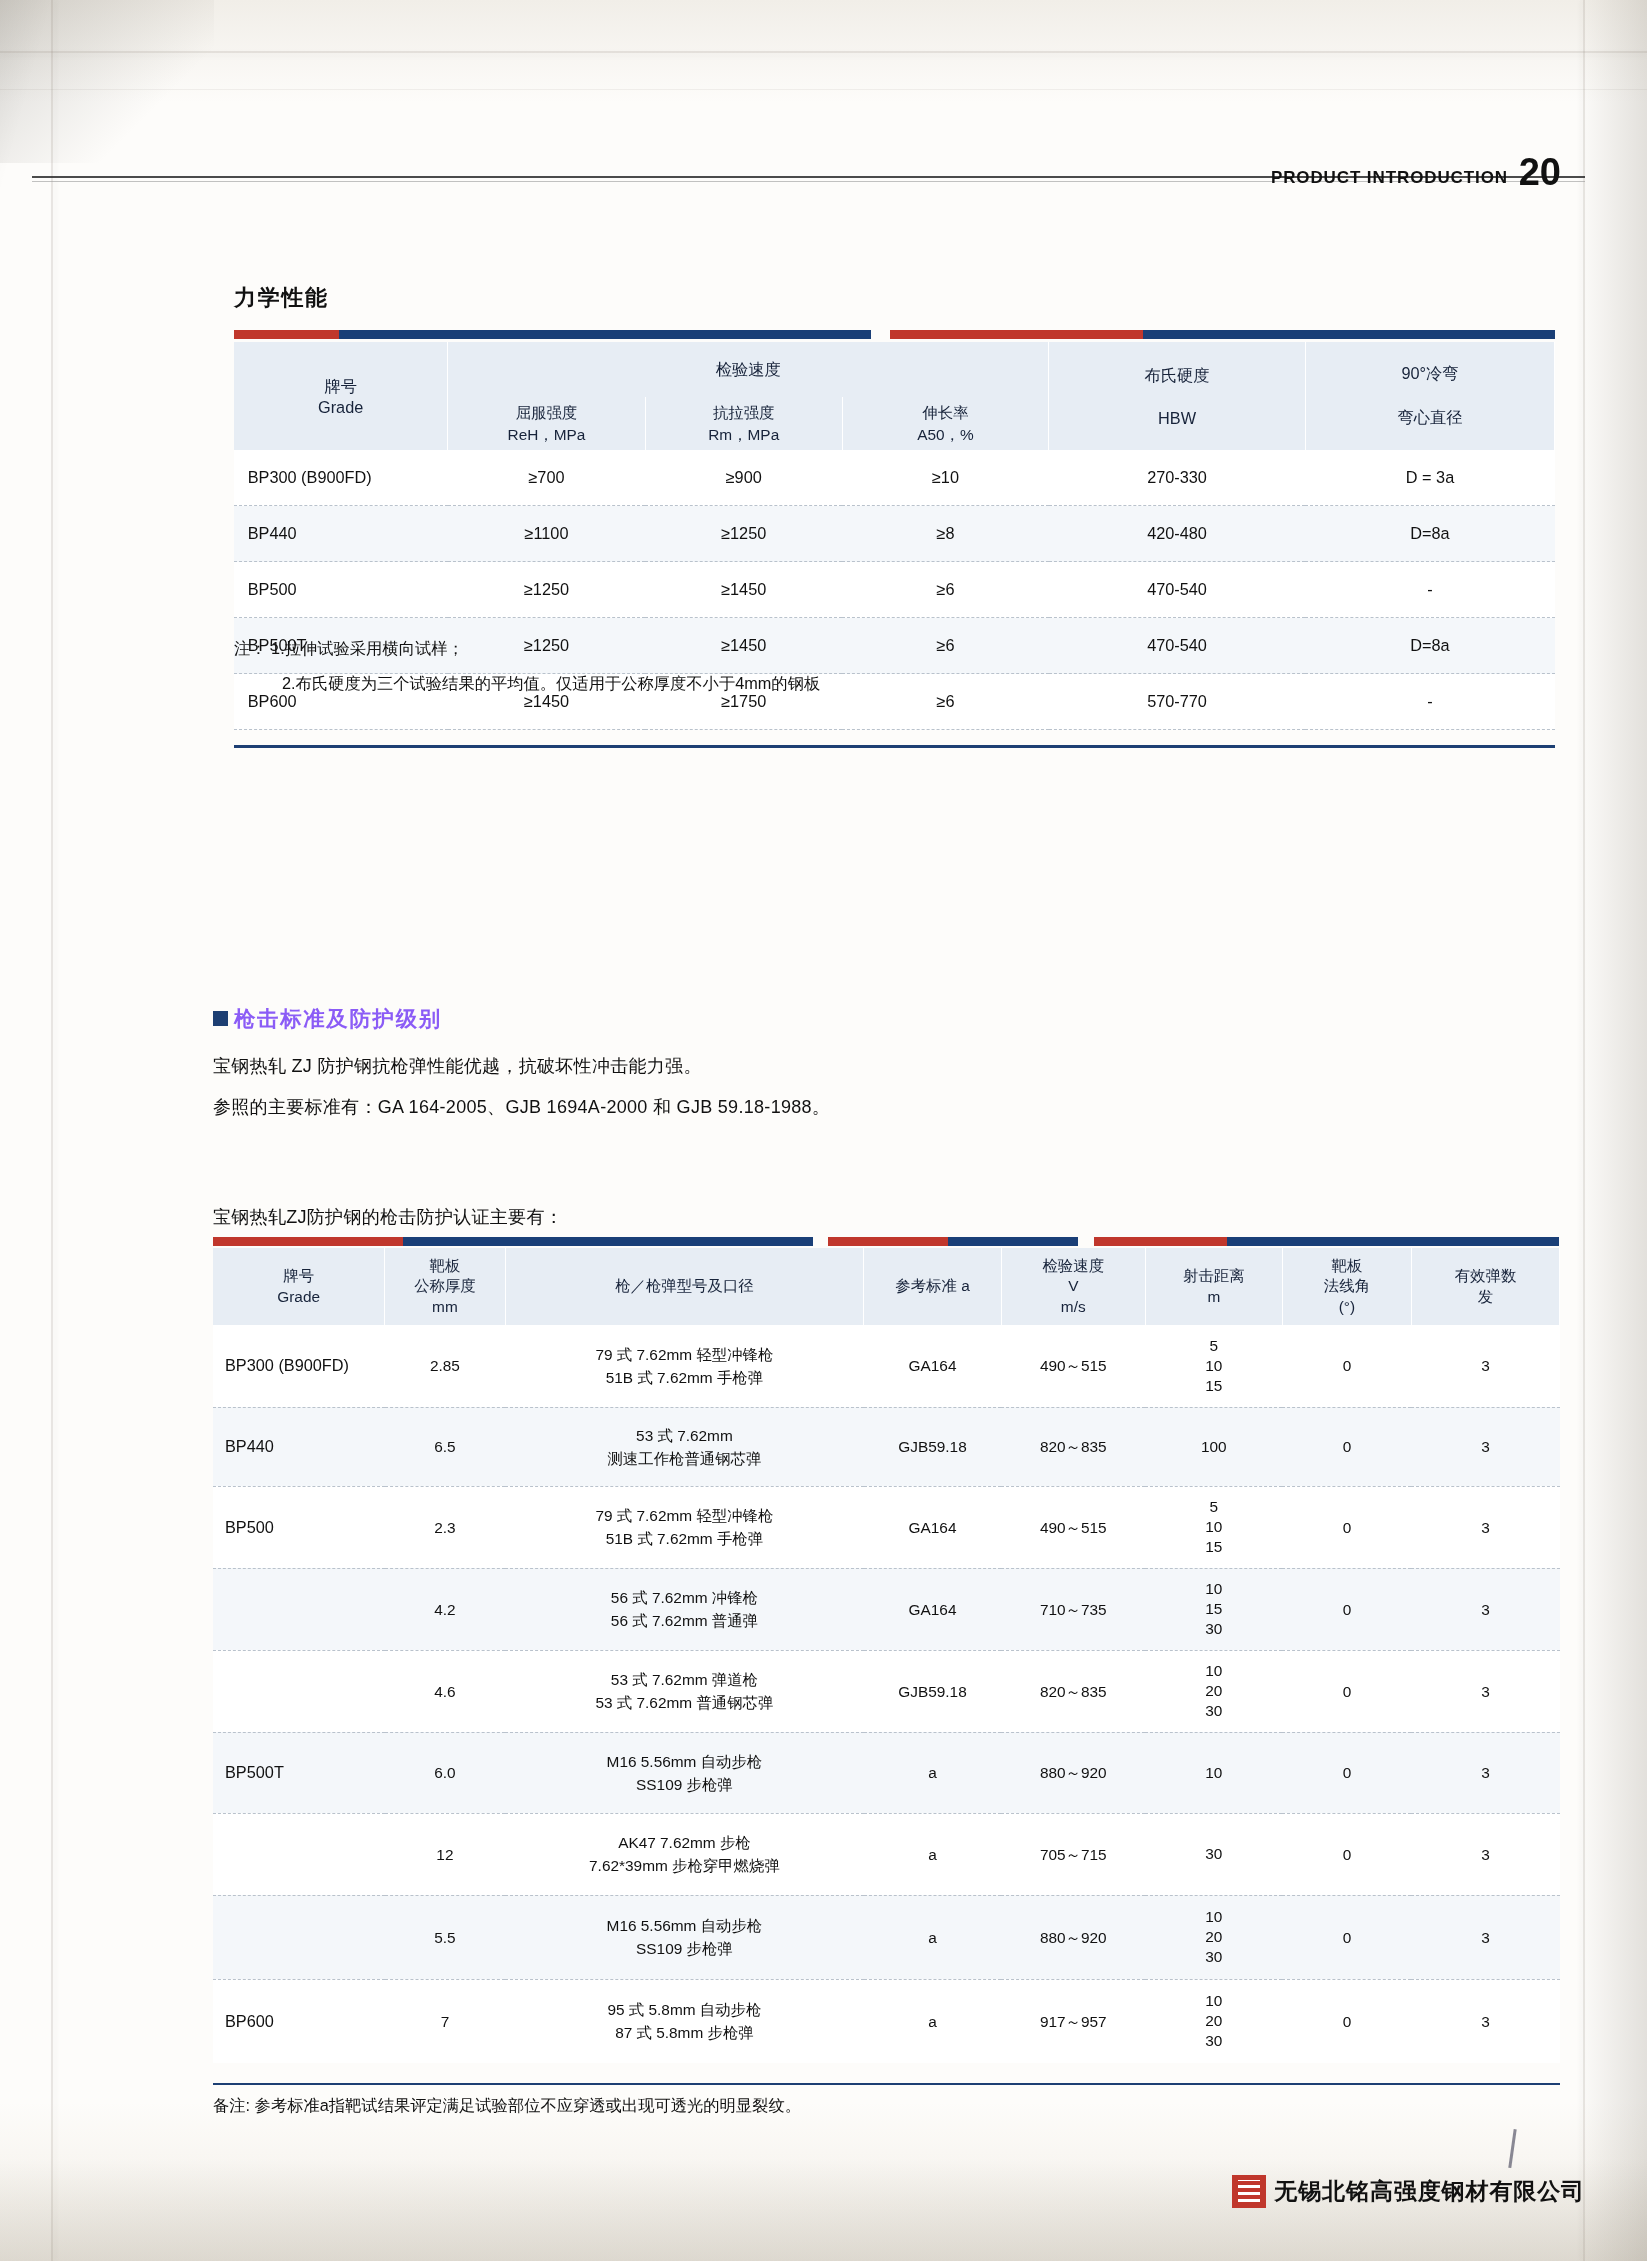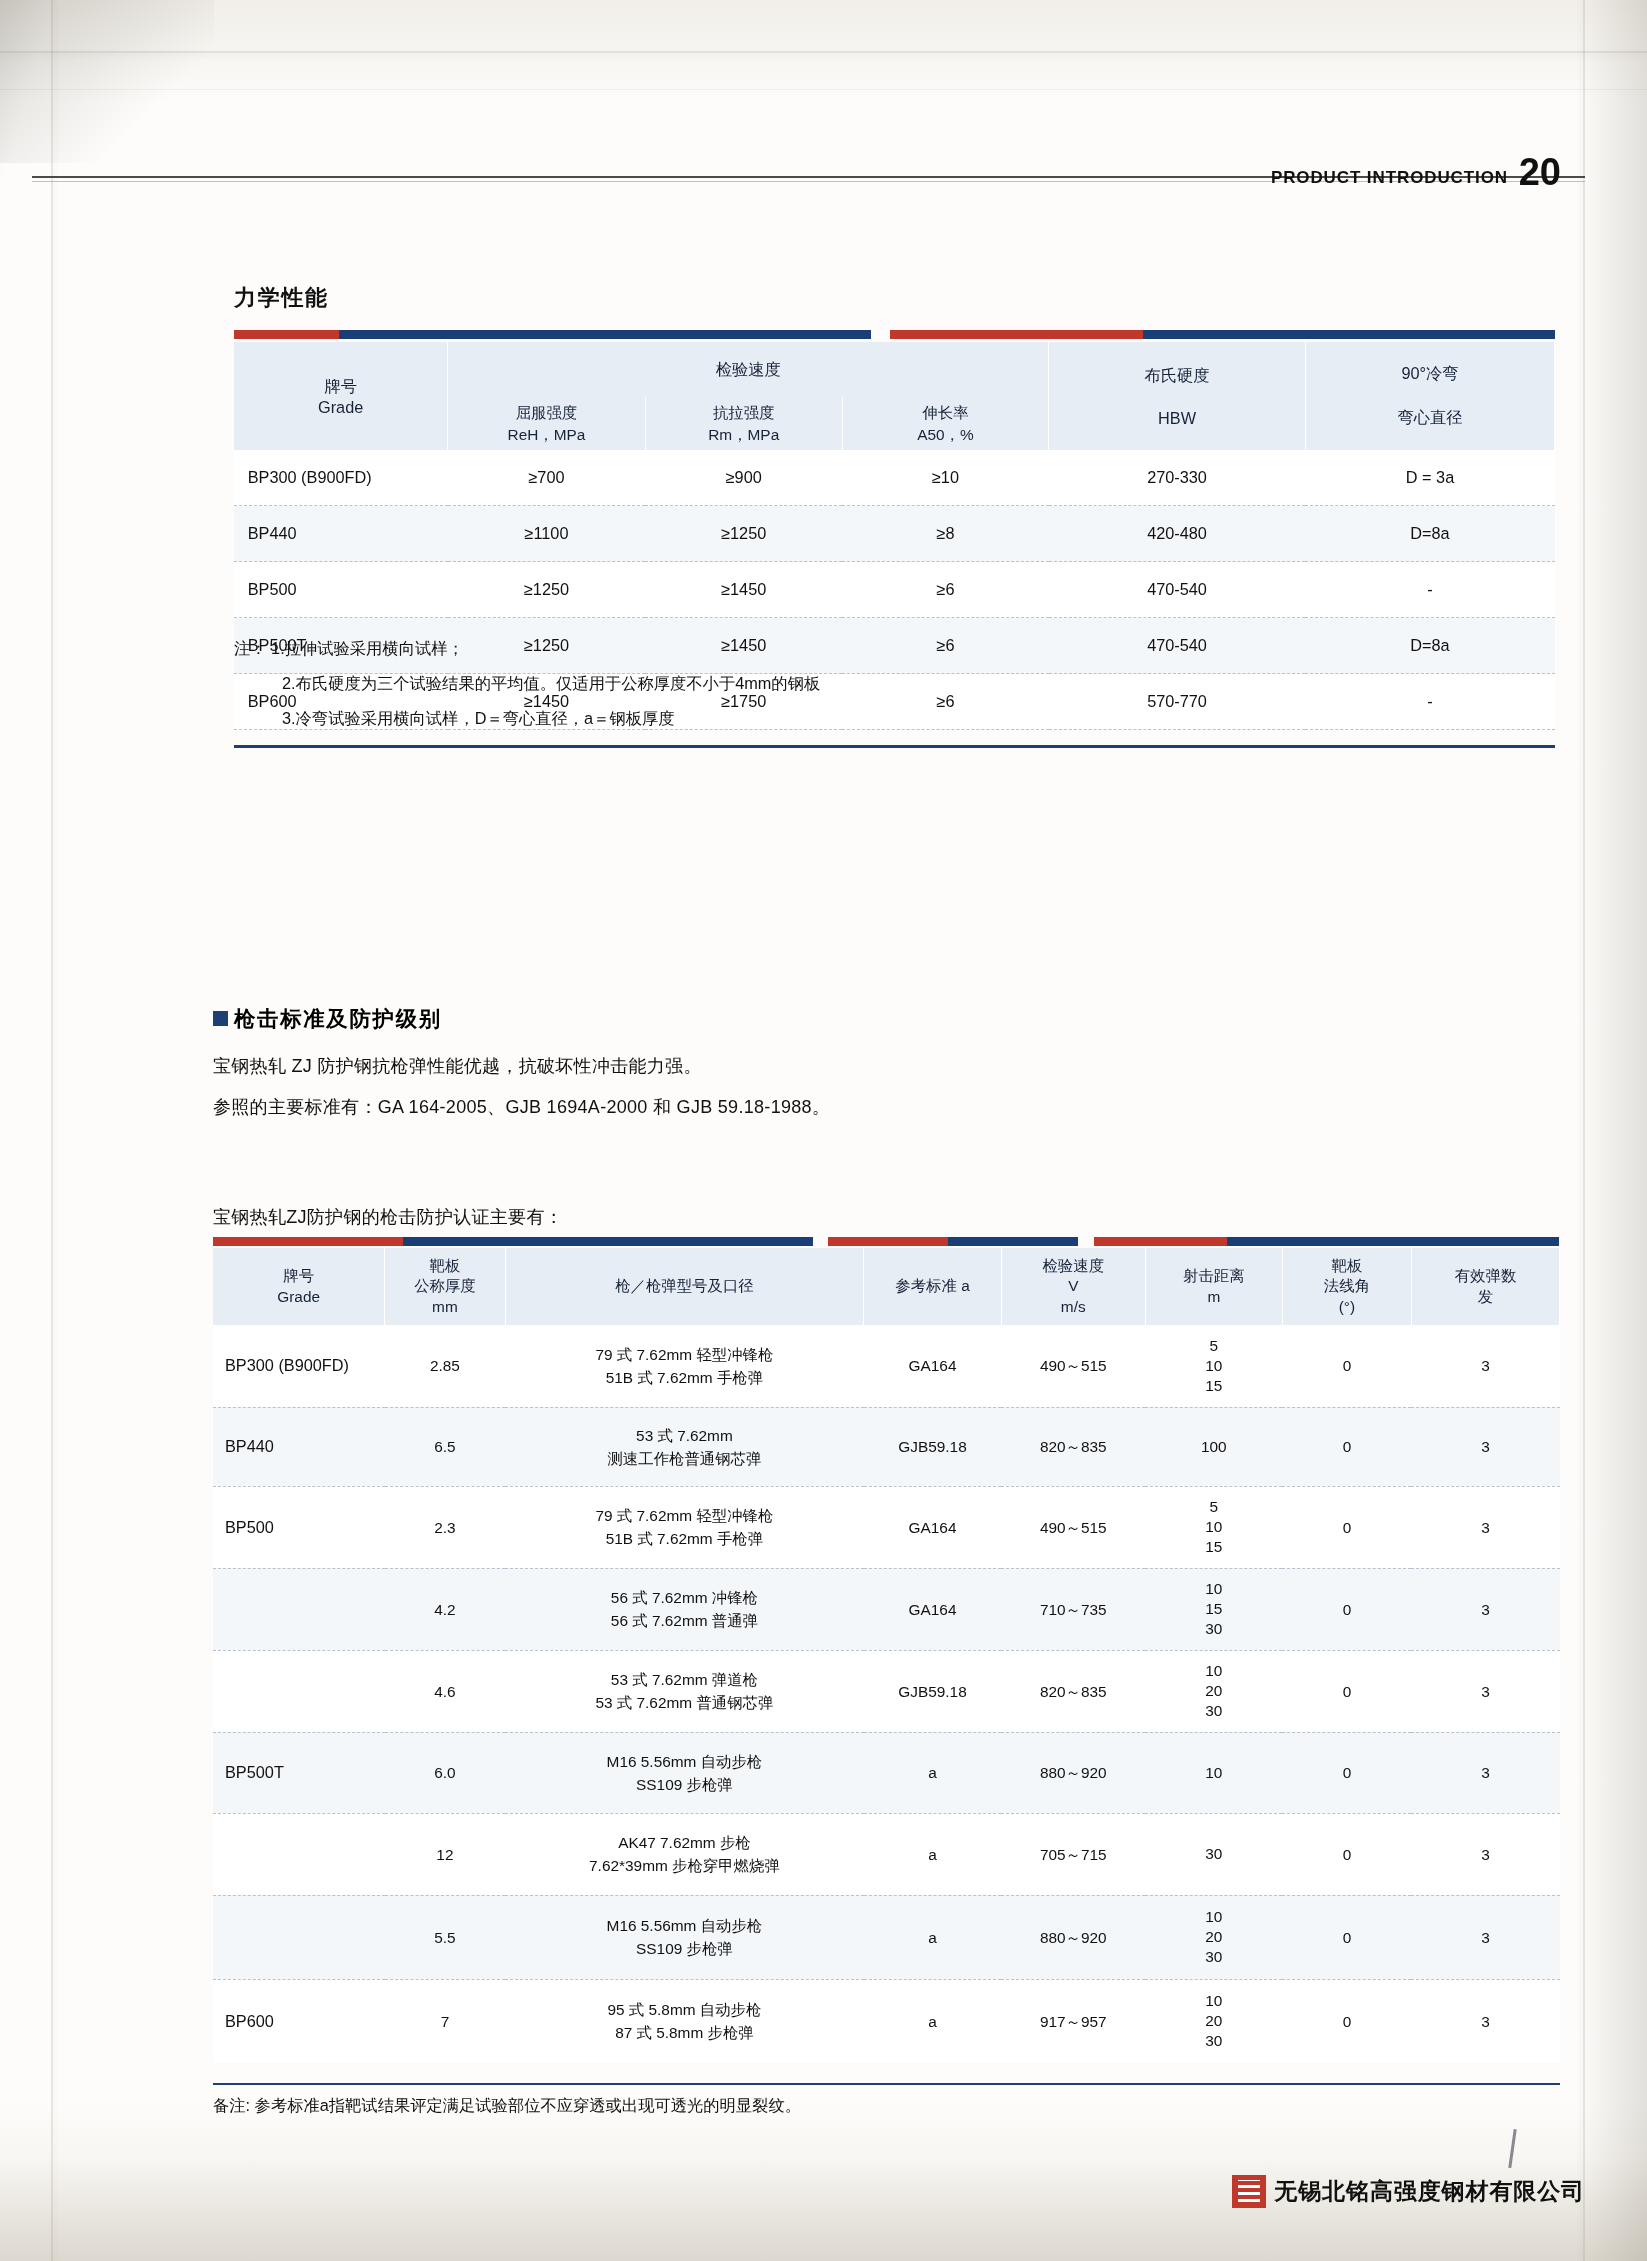--- a/index.html
+++ b/index.html
@@ -51,21 +51,21 @@
   .hdr-page{
     position:absolute;right:103px;top:151px;
     font-size:38px;font-weight:bold;color:#111;letter-spacing:0px;
   }
 
   
   .sec-title{
     position:absolute;font-weight:bold;color:#111;
   }
   #mech-title{left:217px;top:283px;font-size:22px;letter-spacing:1.7px;}
-  #ballistic-title{left:217px;top:1004px;font-size:21.4px;letter-spacing:1.7px;color:#000000;}
+  #ballistic-title{left:217px;top:1004px;font-size:21.4px;letter-spacing:1.7px;color:#8b5cf6;}
   .sq-bullet{
     position:absolute;left:196px;top:1011px;width:14.6px;height:14.6px;background:#1d3f73;
   }
 
   
   table{border-collapse:collapse;}
   .tbl{position:absolute;font-size:16.3px;color:#111;}
   .tbl td,.tbl th{padding:0;vertical-align:middle;}
 
   
@@ -237,21 +237,20 @@
     </tr>
   </tbody>
     </table>
 
   <div class="notes">
     <div class="ln">
       <span>注：</span>
       <span>1.拉伸试验采用横向试样；</span>
     </div>
     <div class="ln ind">2.布氏硬度为三个试验结果的平均值。仅适用于公称厚度不小于4mm的钢板</div>
-    <div class="ln ind">3.冷弯试验采用横向试样，D＝弯心直径，a＝钢板厚度</div>
   </div>
   <div class="rule-thick"></div>
 
   <div class="sq-bullet"></div>
   <div class="sec-title" id="ballistic-title">枪击标准及防护级别</div>
 
   <div class="para" id="p1">宝钢热轧 ZJ 防护钢抗枪弹性能优越，抗破坏性冲击能力强。</div>
   <div class="para" id="p2">参照的主要标准有：GA 164-2005、GJB 1694A-2000 和 GJB 59.18-1988。</div>
   <div class="para" id="p4">宝钢热轧ZJ防护钢的枪击防护认证主要有：</div>
 

